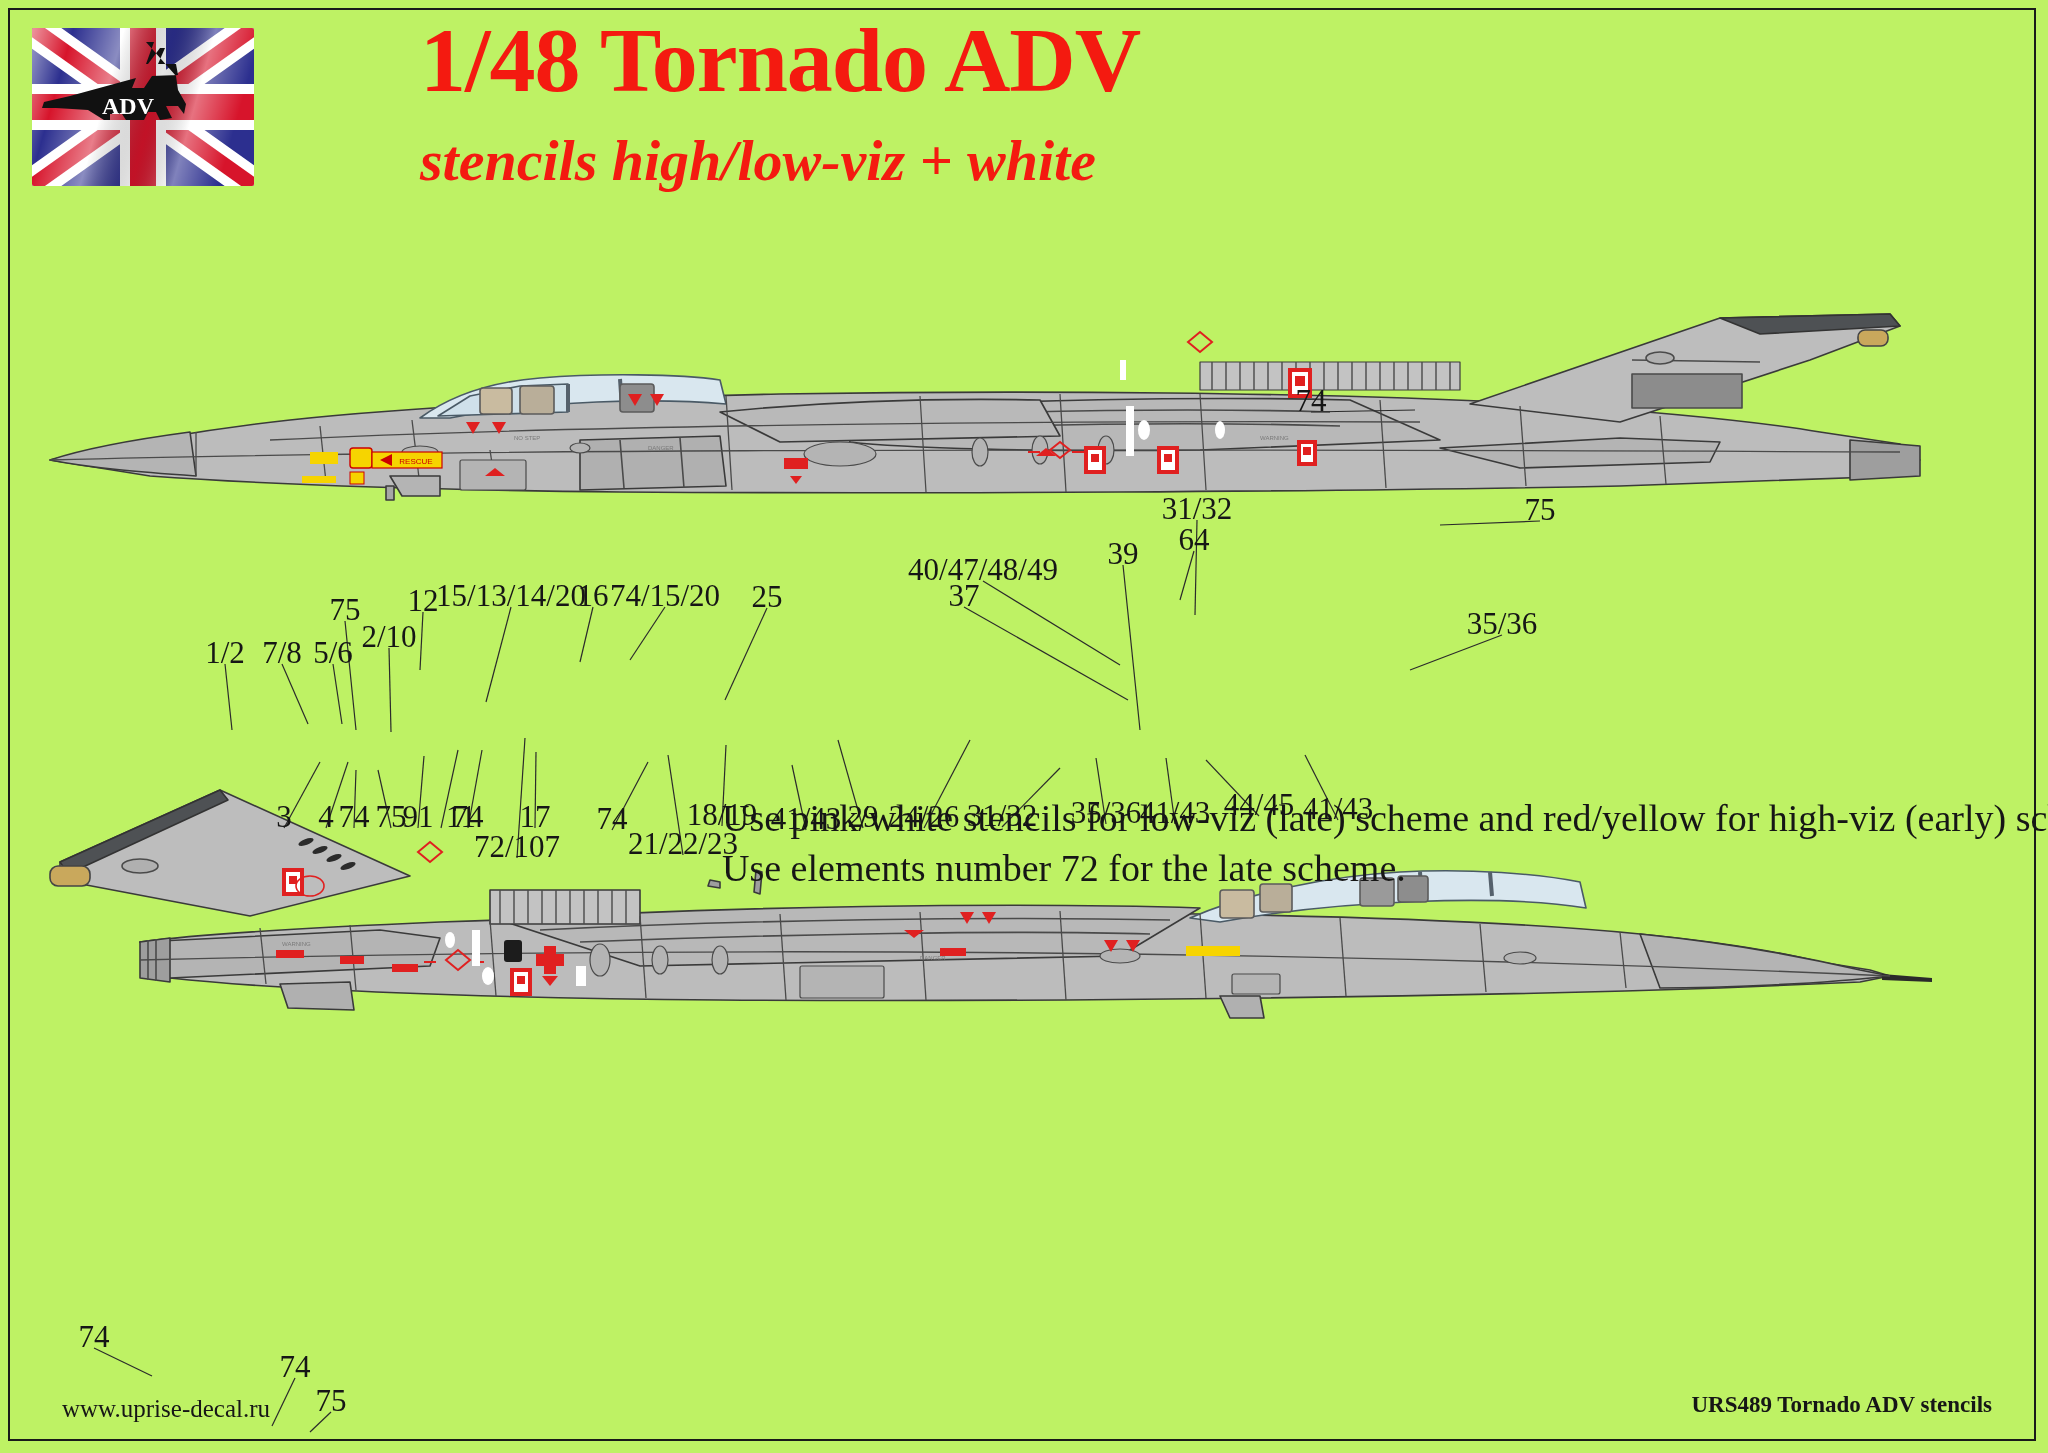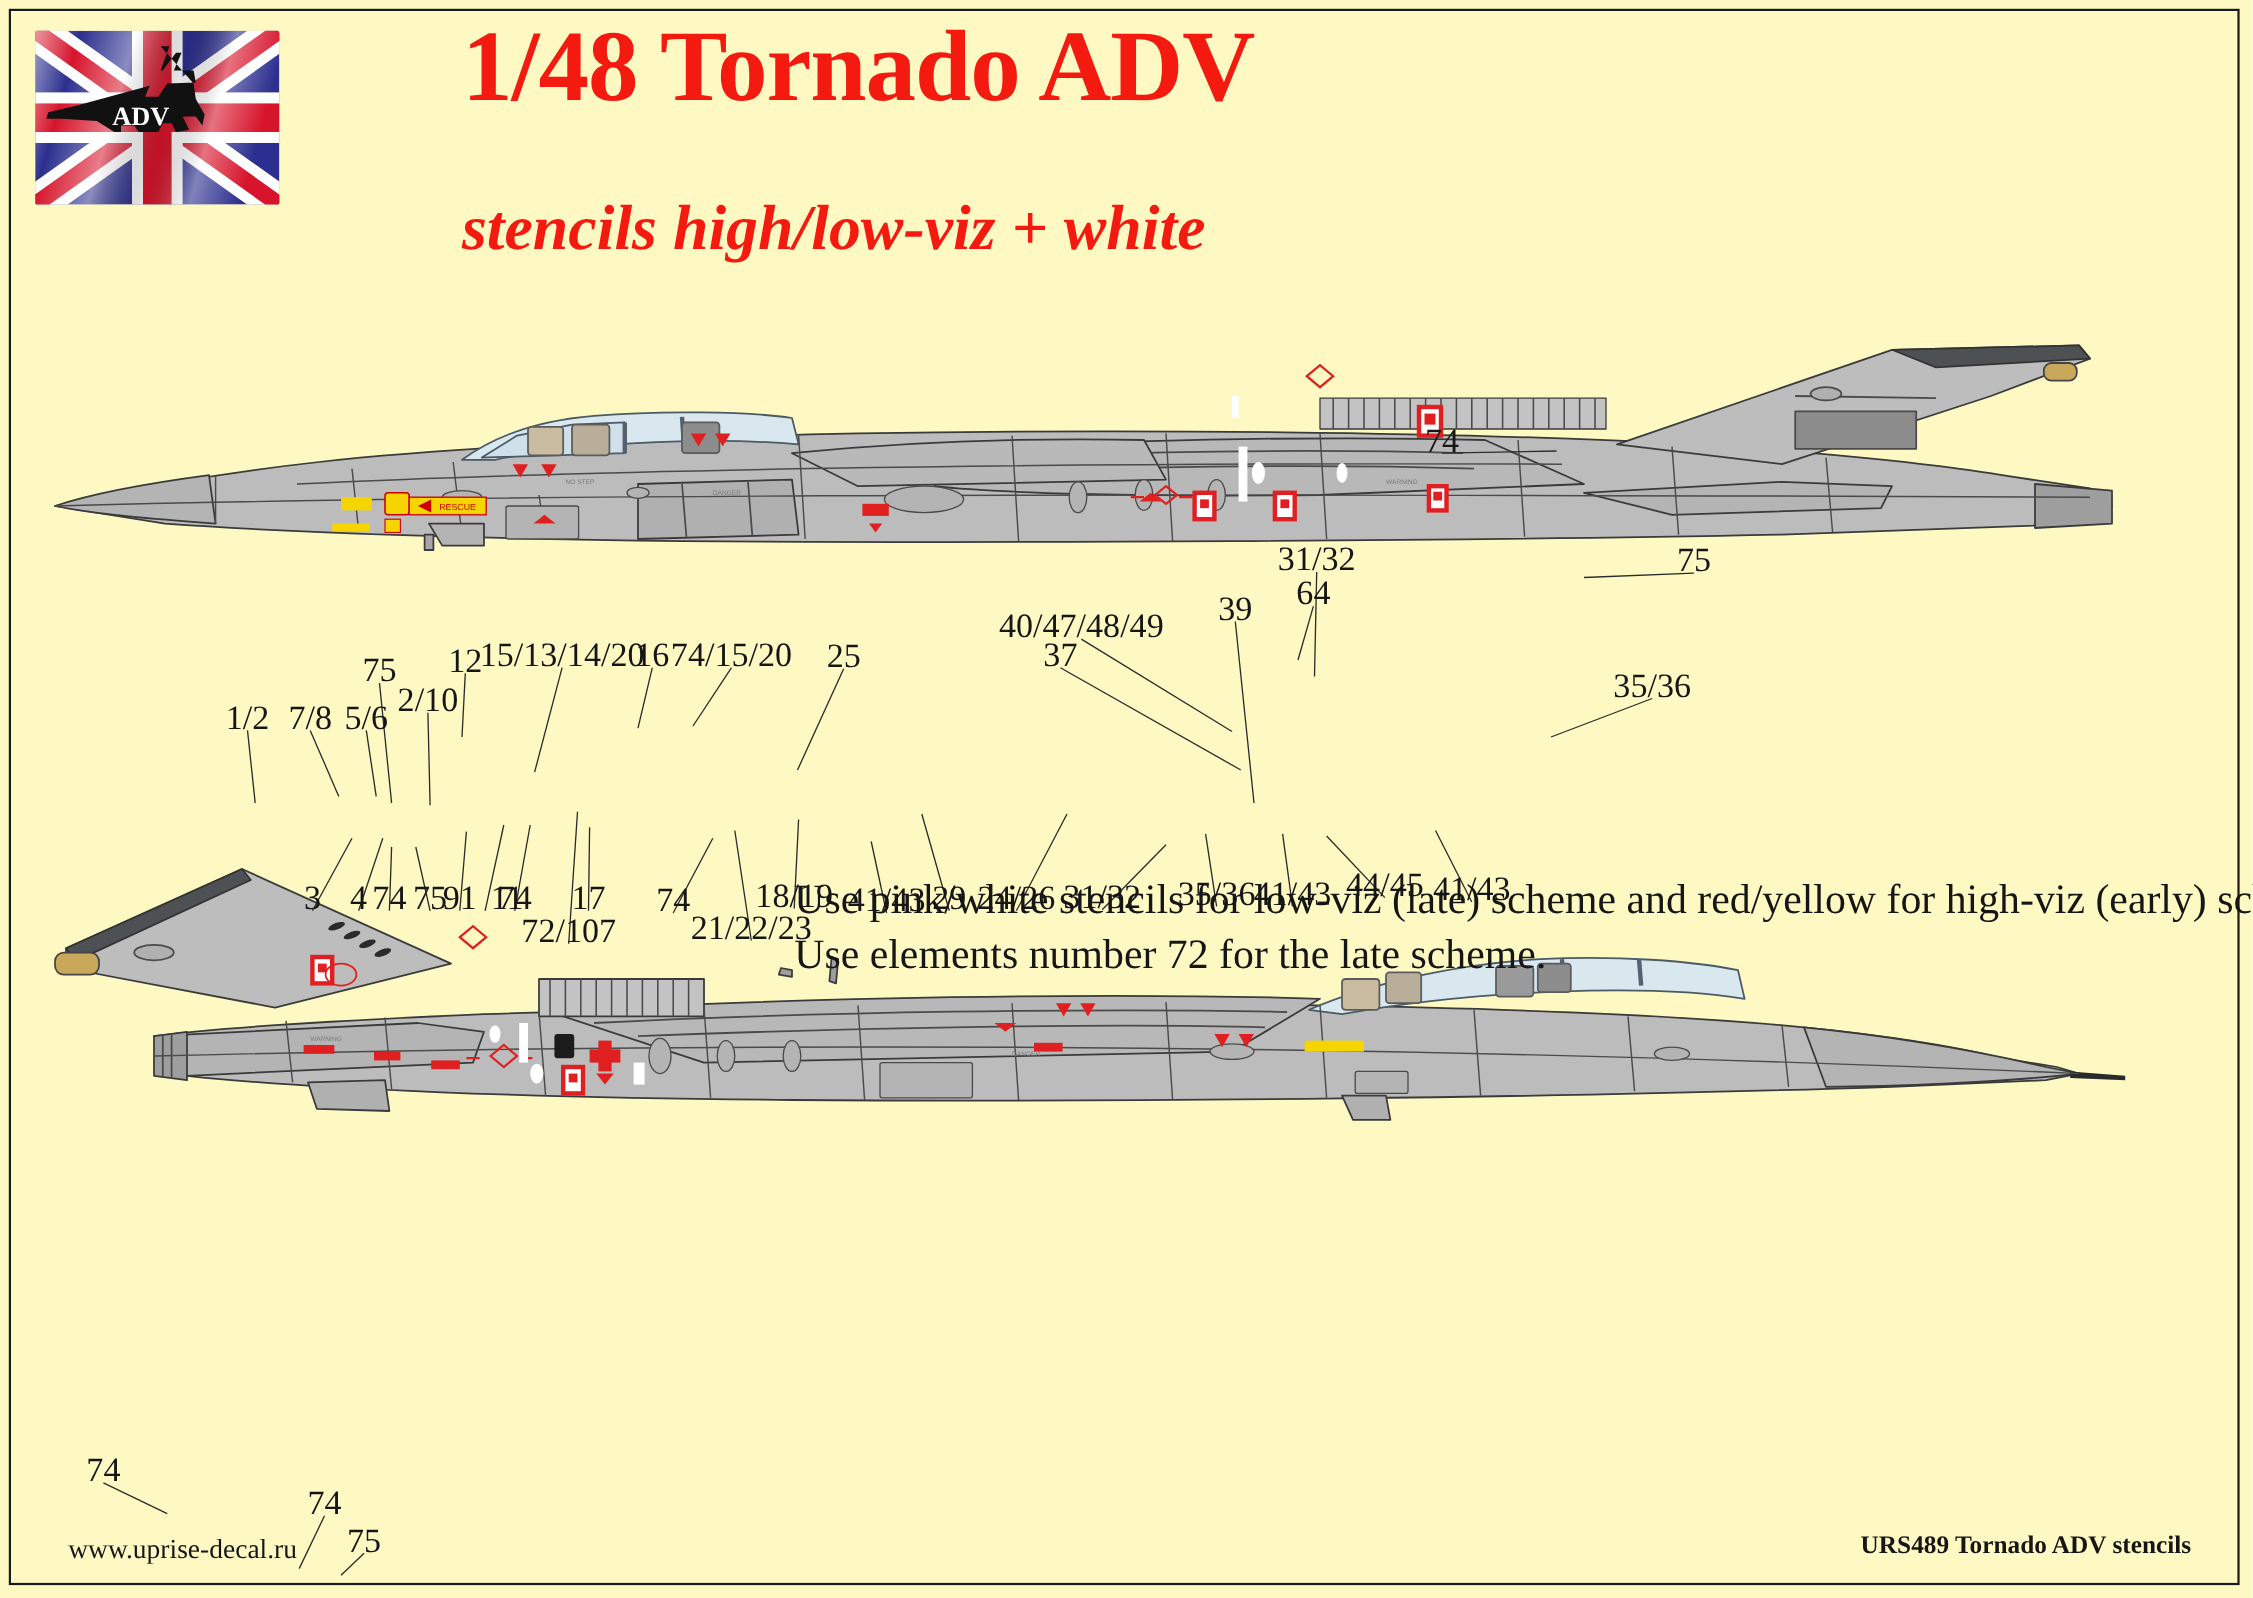--- a/index.html
+++ b/index.html
@@ -1,35 +1,35 @@
 <!DOCTYPE html>
 <html><head>
 <meta charset="utf-8">
 <title>Tornado ADV Decal Sheet</title>
 <style>
   html,body{margin:0;padding:0;background:#ffffff;}
   body{width:2048px;height:1453px;position:relative;overflow:hidden;
        font-family:"Liberation Serif", serif;color:#111;}
 
-  #sheet{position:absolute;inset:0;background:#fef9c3;}
+  #sheet{position:absolute;inset:0;background:#bef264;}
 
   
   .sheet-border{position:absolute;left:8px;top:8px;width:2028px;height:1433px;
        border:2px solid #1a1a1a;box-sizing:border-box;pointer-events:none;}
 
   
   .logo{position:absolute;left:26px;top:18px;width:240px;height:180px;}
   .logo svg{display:block;width:240px;height:180px;}
 
   .title{position:absolute;left:420px;top:14px;font-size:92px;line-height:1;
       font-weight:700;color:#f41a10;letter-spacing:-1px;
       font-family:"Liberation Serif", serif;white-space:nowrap;}
   .subtitle{position:absolute;left:420px;top:132px;font-size:58px;line-height:1;
       font-weight:700;font-style:italic;color:#f41a10;
-      font-family:"Liberation Serif", serif;white-space:nowrap;margin-top:46px;}
+      font-family:"Liberation Serif", serif;white-space:nowrap;}
 
   
   .notes{position:absolute;left:722px;top:793px;width:1290px;
       font-size:38px;line-height:1.32;color:#161616;
       font-family:"Liberation Serif", serif;}
   .notes div{white-space:nowrap;}
 
   
   .footer-left{position:absolute;left:62px;top:1395px;font-size:25px;color:#161616;
       font-family:"Liberation Serif", serif;}

